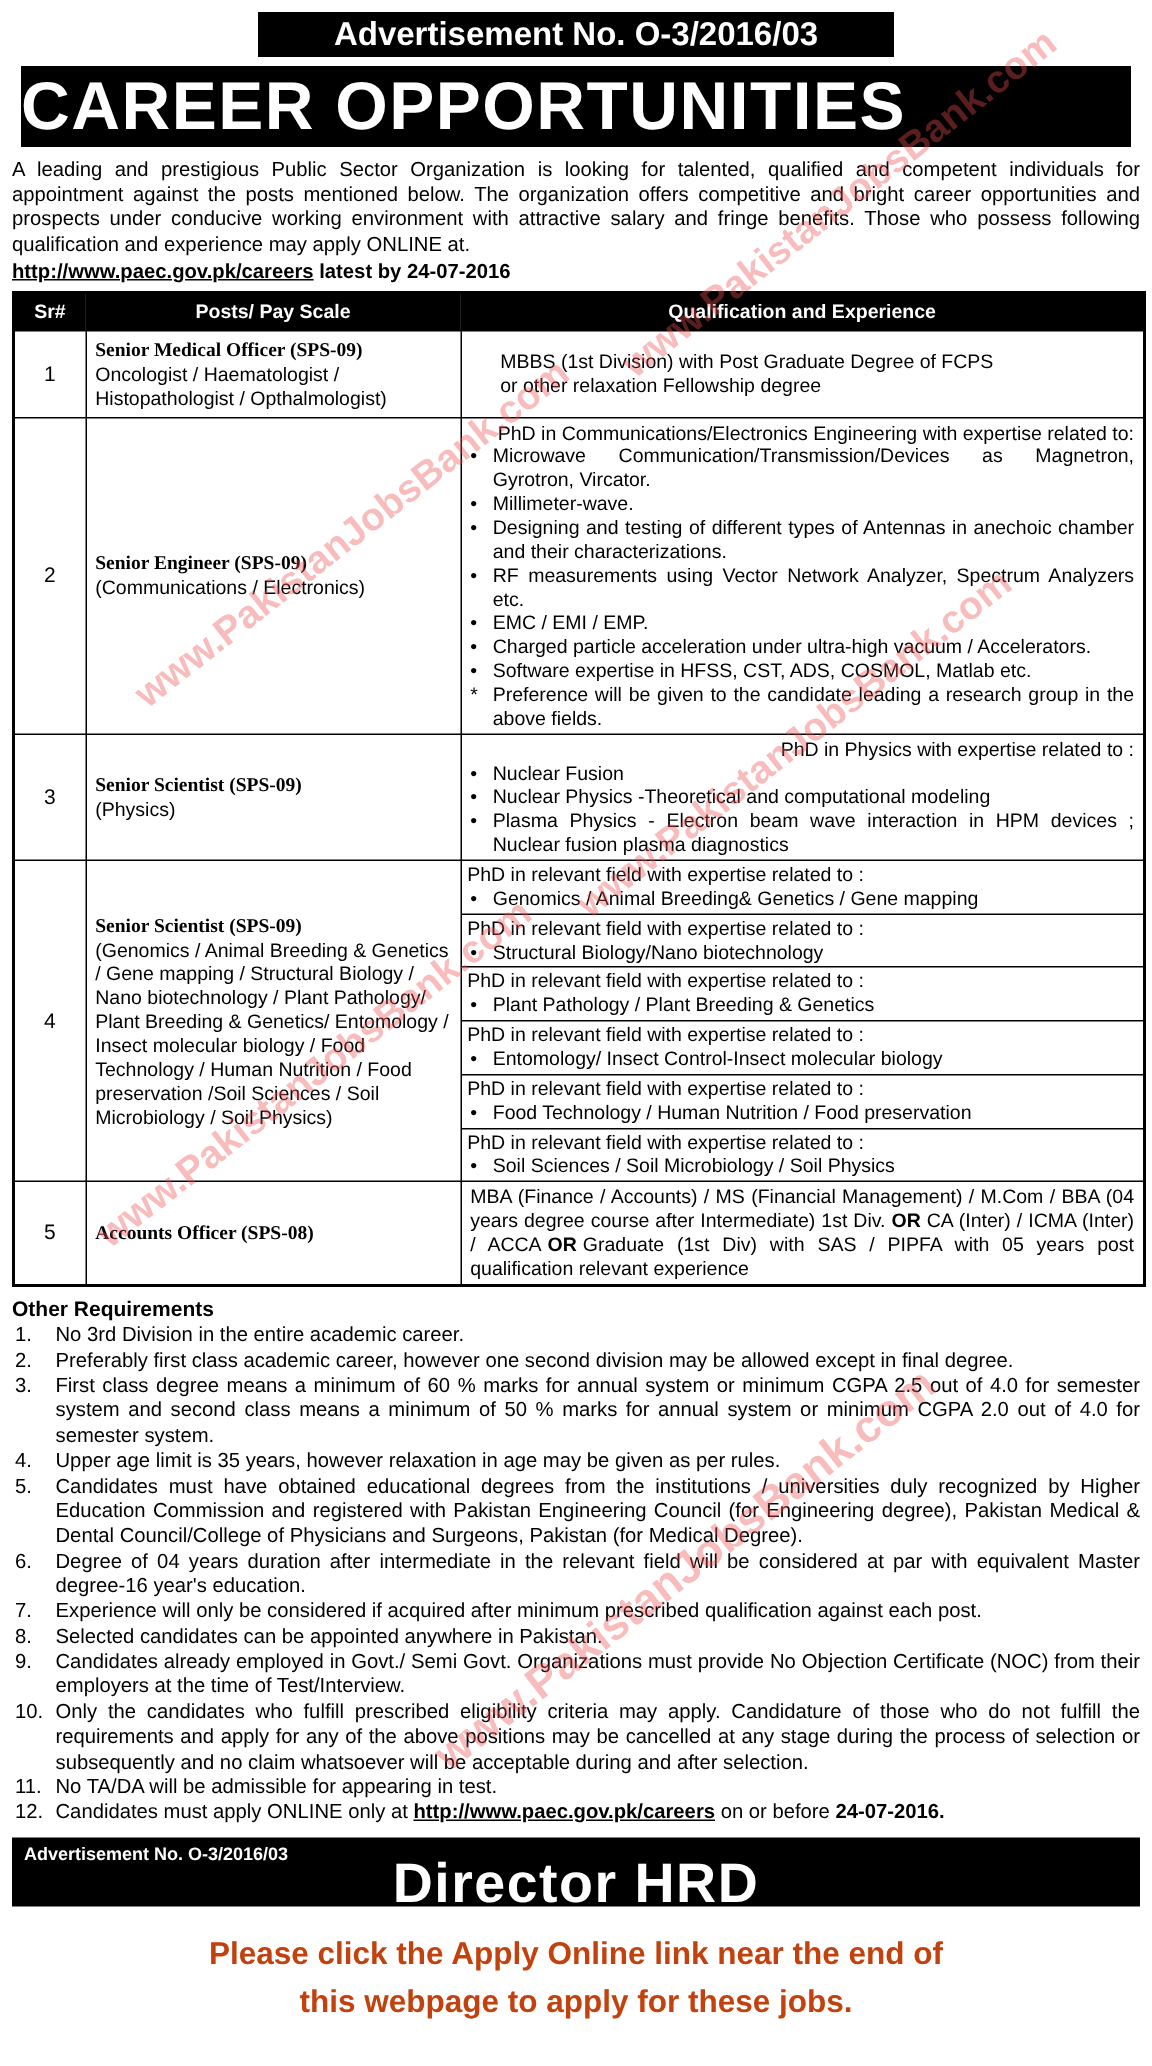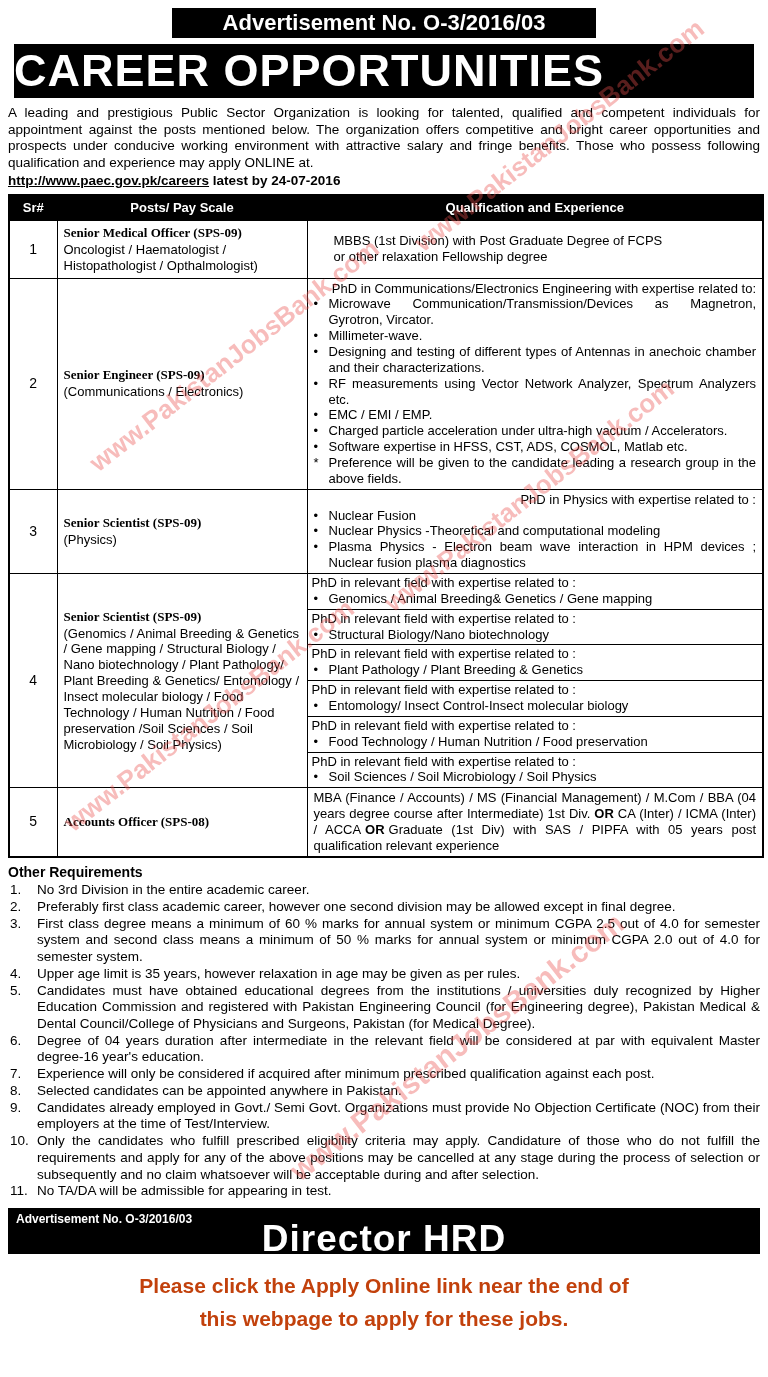--- a/index.html
+++ b/index.html
@@ -281,20 +281,24 @@
         <span class="otext">Candidates already employed in Govt./ Semi Govt. Organizations must provide No Objection Certificate (NOC) from their employers at the time of Test/Interview.</span>
       </div>
     <div class="oitem">
         <span class="onum">10.</span>
         <span class="otext">Only the candidates who fulfill prescribed eligibility criteria may apply. Candidature of those who do not fulfill the requirements and apply for any of the above positions may be cancelled at any stage during the process of selection or subsequently and no claim whatsoever will be acceptable during and after selection.</span>
       </div>
     <div class="oitem">
         <span class="onum">11.</span>
         <span class="otext">No TA/DA will be admissible for appearing in test.</span>
       </div>
+    <div class="oitem">
+        <span class="onum">12.</span>
+        <span class="otext"><span>Candidates must apply ONLINE only at </span><span class="link">http://www.paec.gov.pk/careers</span><span> on or before </span><span class="bold">24-07-2016.</span></span>
+      </div>
   </div>
 
   <div class="footerbar">
     <span class="fad">Advertisement No. O-3/2016/03</span>
     <span class="fsig">Director HRD</span>
   </div>
 
   <div class="notice">
     <div>Please click the Apply Online link near the end of</div>
     <div>this webpage to apply for these jobs.</div>

